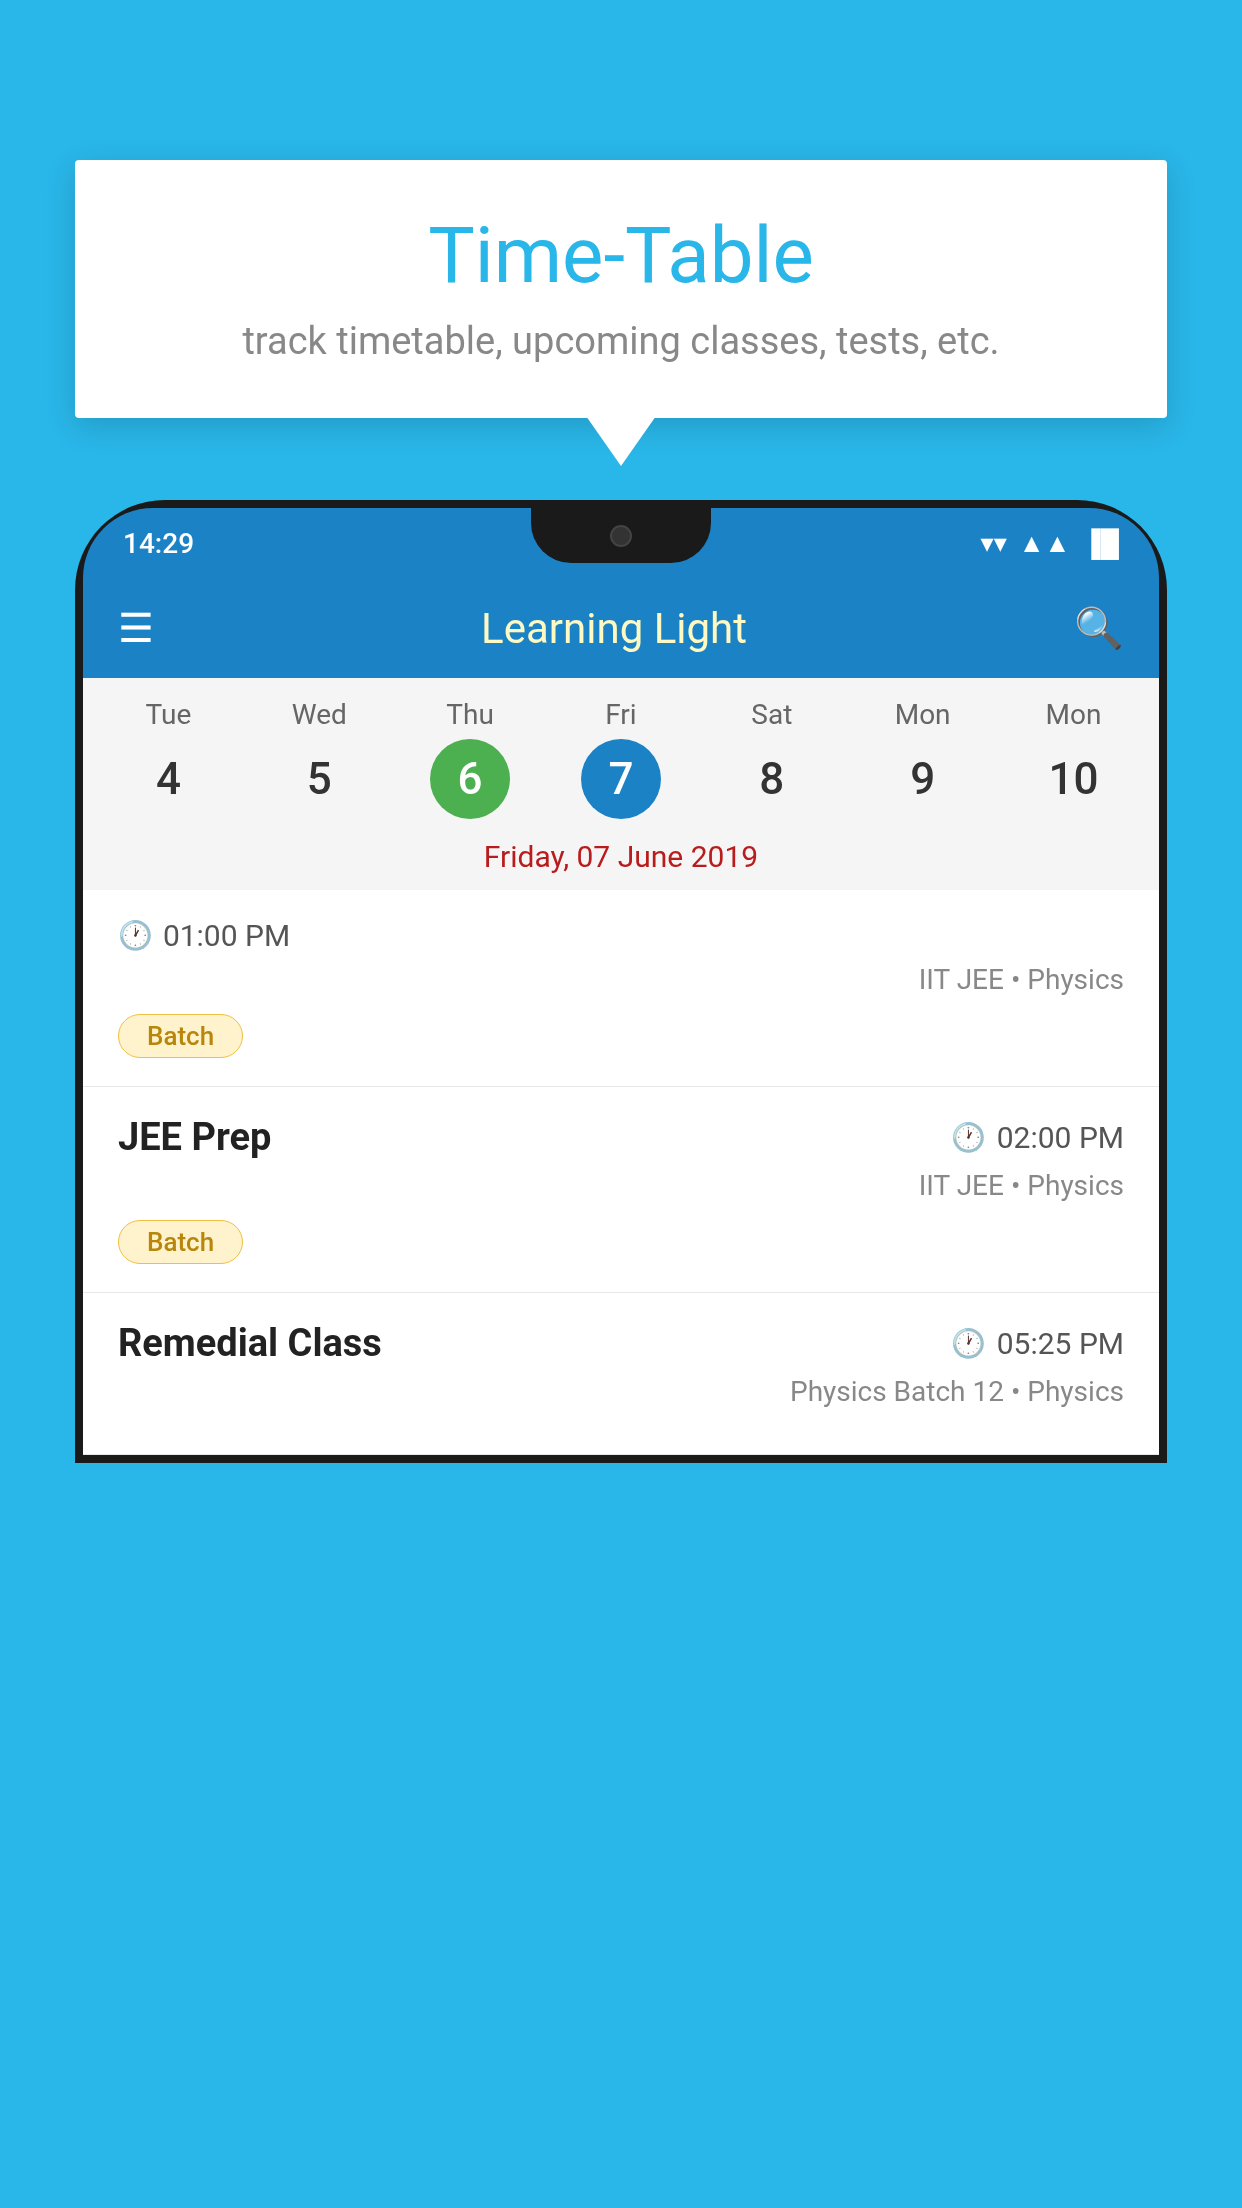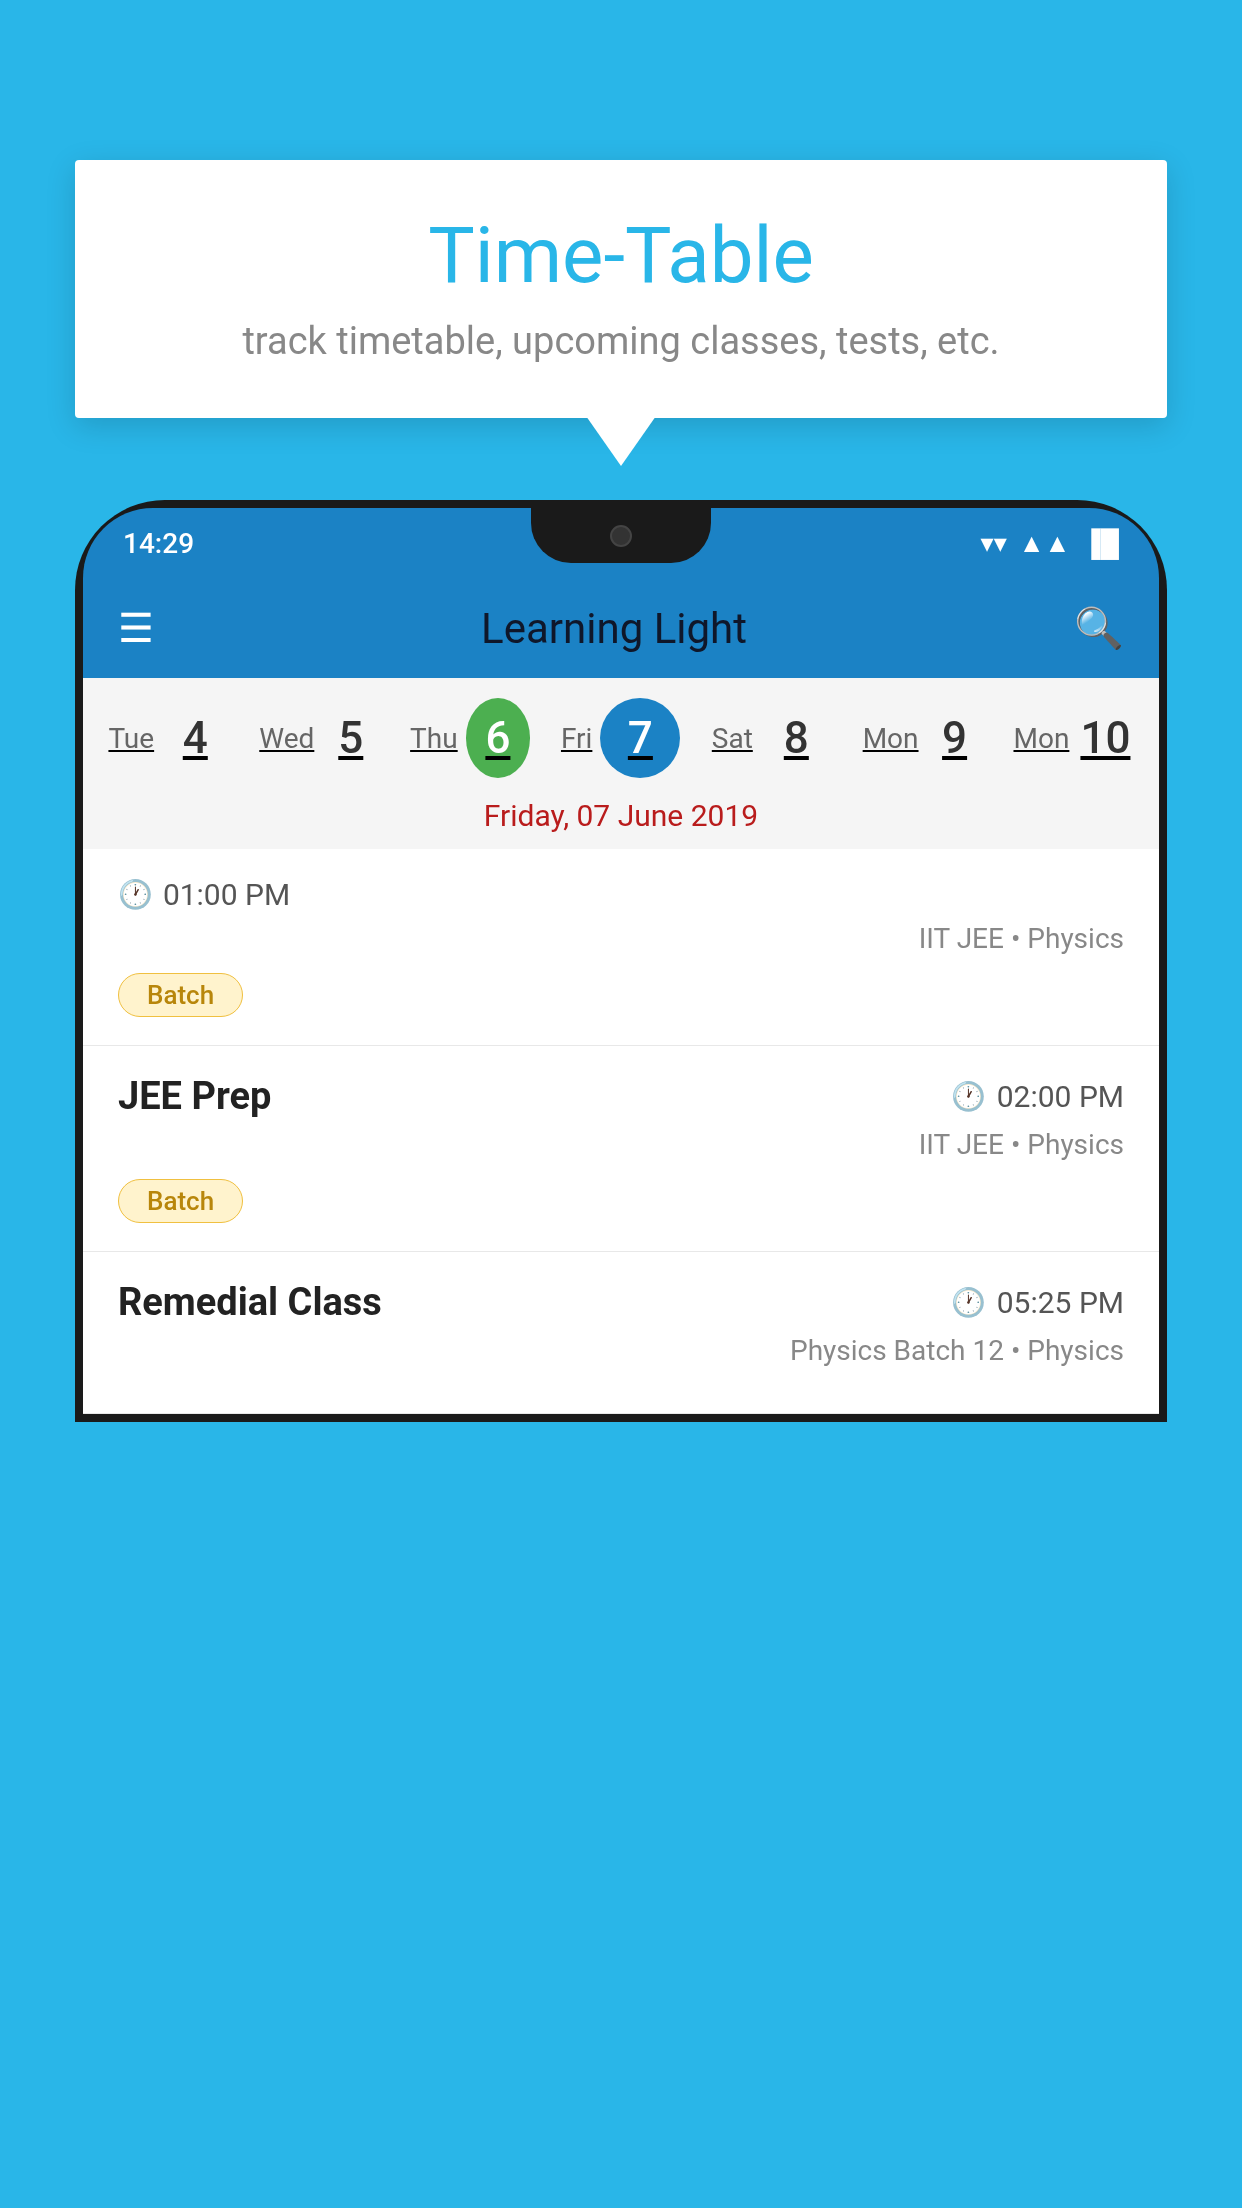--- a/index.html
+++ b/index.html
@@ -133,21 +133,21 @@
     }
 
     .hamburger-icon {
       color: white;
       font-size: 40px;
       cursor: pointer;
     }
 
     .app-title {
       flex: 1;
-      color: #0f172a;
+      color: #fef9c3;
       font-size: 42px;
       font-weight: 400;
       text-align: center;
       margin-right: 0;
     }
 
     .search-icon {
       color: white;
       font-size: 40px;
       cursor: pointer;
@@ -160,25 +160,24 @@
 
     .days-row {
       display: flex;
       justify-content: space-around;
       padding: 20px 10px 8px;
       background: #f5f5f5;
     }
 
     .day-col {
       display: flex;
-      flex-direction: row;
+      flex-direction: column;
       align-items: center;
       gap: 8px;
       width: 120px;
-      text-decoration: underline;
     }
 
     .day-name {
       font-size: 28px;
       color: #666;
       font-weight: 400;
     }
 
     .day-number {
       font-size: 44px;

